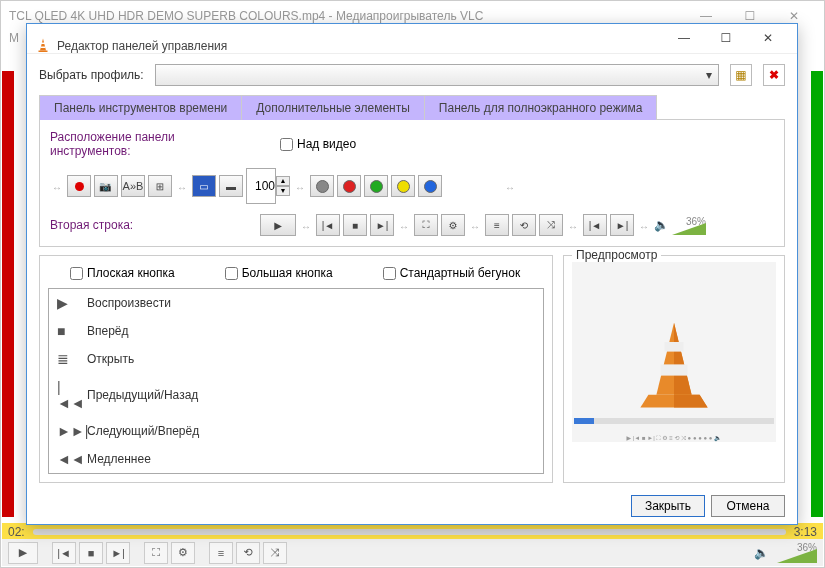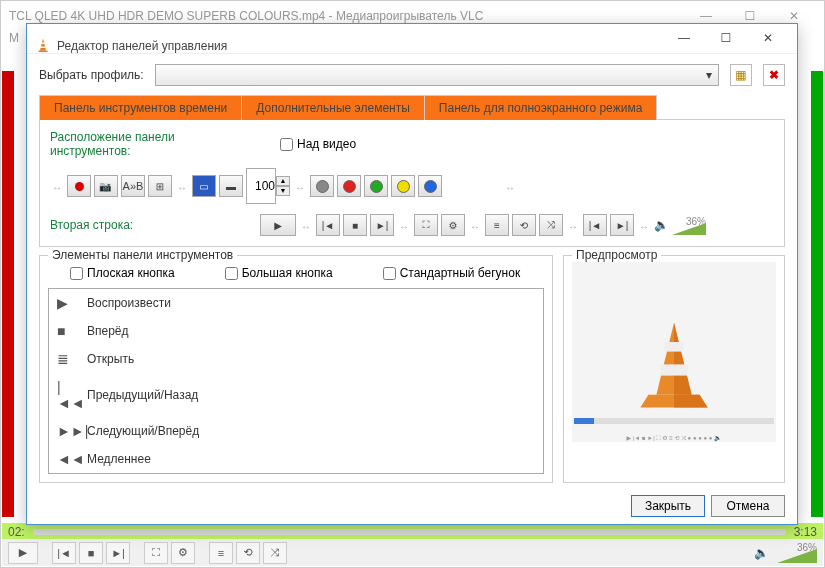--- a/index.html
+++ b/index.html
@@ -6,21 +6,21 @@
 body { background: #fff; width: 825px; height: 568px; position: relative; overflow: hidden; }
 
 
 .main-window { position: absolute; top: 0; left: 0; width: 825px; height: 568px; border: 1px solid #ccc; }
 .main-title { height: 30px; display: flex; align-items: center; padding: 0 8px; color: #999; }
 .main-title .spacer { flex: 1; }
 .main-title .winbtn { width: 44px; text-align: center; color: #999; }
 .main-menubar { height: 20px; color: #999; padding-left: 8px; }
 .bg-red { position: absolute; top: 70px; left: 1px; width: 12px; bottom: 50px; background: #c00; }
 .bg-green { position: absolute; top: 70px; right: 1px; width: 12px; bottom: 50px; background: #0a0; }
-.timeline-area { position: absolute; left: 1px; right: 1px; bottom: 26px; height: 18px; background: #bef264; display: flex; align-items: center; padding: 0 6px; color: #555; font-size: 11px; }
+.timeline-area { position: absolute; left: 1px; right: 1px; bottom: 26px; height: 18px; background: #fde047; display: flex; align-items: center; padding: 0 6px; color: #555; font-size: 11px; }
 .timeline-area .bar { flex: 1; height: 6px; background: #ddd; margin: 0 8px; border-radius: 3px; }
 .main-controls { position: absolute; left: 1px; right: 1px; bottom: 1px; height: 27px; background: #f0f0f0; display: flex; align-items: center; padding: 0 6px; gap: 3px; }
 .ctrl-btn { width: 24px; height: 22px; background: #f6f6f6; border: 1px solid #ccc; display: flex; align-items: center; justify-content: center; color: #555; font-size: 11px; }
 .ctrl-btn.play { width: 30px; }
 .ctrl-gap { width: 8px; }
 .volume-area { margin-left: auto; display: flex; align-items: center; gap: 4px; color: #555; font-size: 10px; }
 .vol-tri { width: 0; height: 0; border-left: 40px solid transparent; border-bottom: 14px solid #7cb342; position: relative; margin-left: 4px; }
 .vol-pct { font-size: 10px; color: #888; margin-bottom:-4px;}
 
 
@@ -35,26 +35,26 @@
 .profile-row { display: flex; align-items: center; gap: 11px; }
 .profile-row label { color: #333; }
 .profile-select { flex: 1; height: 22px; border: 1px solid #aaa; background: linear-gradient(#fdfdfd,#e8e8e8); position: relative; }
 .profile-select:after { content:"▾"; position:absolute; right:6px; top:3px; color:#444;}
 .sq-btn { width: 22px; height: 22px; border: 1px solid #bbb; display:flex;align-items:center;justify-content:center;}
 .sq-btn.new { color:#b08000;}
 .sq-btn.del { color:#d00; font-weight:bold;}
 
 
 .tabs { display: flex; border-bottom: 1px solid #ccc; }
-.tab { padding: 5px 14px; border: 1px solid #ccc; border-bottom: none; background: #f97316; margin-right: -1px; color: #444; position: relative; top:1px;}
+.tab { padding: 5px 14px; border: 1px solid #ccc; border-bottom: none; background: #c4b5fd; margin-right: -1px; color: #444; position: relative; top:1px;}
 .tab.active { background: #fff; border-bottom: 1px solid #fff; }
 
 .tabpane { border: 1px solid #ccc; border-top: none; padding: 10px; display:flex; flex-direction:column; gap:10px;}
 .row { display: flex; align-items: center; gap: 10px; }
-.row > .lab { width: 200px; color:#15803d;}
+.row > .lab { width: 200px; color:#701a75;}
 .chk { display:flex; align-items:center; gap:4px;margin-left:20px;}
 .chk input { width:13px;height:13px;}
 
 .tool-row { display:flex; align-items:center; gap:3px; flex-wrap:wrap;}
 .tbtn { width:24px; height:22px; background: linear-gradient(#fafafa,#e0e0e0); border:1px solid #aaa; display:flex;align-items:center;justify-content:center; font-size:10px; color:#444;}
 .tbtn.rec .dot{width:9px;height:9px;background:#d00;border-radius:50%;}
 .tbtn.wide{width:36px;}
 .sep { color:#aaa; margin:0 2px; font-size:10px;}
 .spin { display:flex;align-items:center;}
 .spin input{width:30px;height:36px;border:1px solid #aaa;text-align:right;}
@@ -225,21 +225,20 @@
               <span class="vol-pct">36%</span>
               <div style="width:0;height:0;border-left:34px solid transparent;border-bottom:12px solid #7cb342;"></div>
             </div>
           </div>
         </div>
       </div>
     </div>
 
     <div class="lower">
       <div class="group elements">
-        <span class="legend">Элементы панели инструментов</span>
         <div class="opts">
           <label class="chk">
               <input type="checkbox" style="">
               <span>Плоская кнопка</span>
             </label>
           <label class="chk">
               <input type="checkbox" style="">
               <span>Большая кнопка</span>
             </label>
           <label class="chk">

